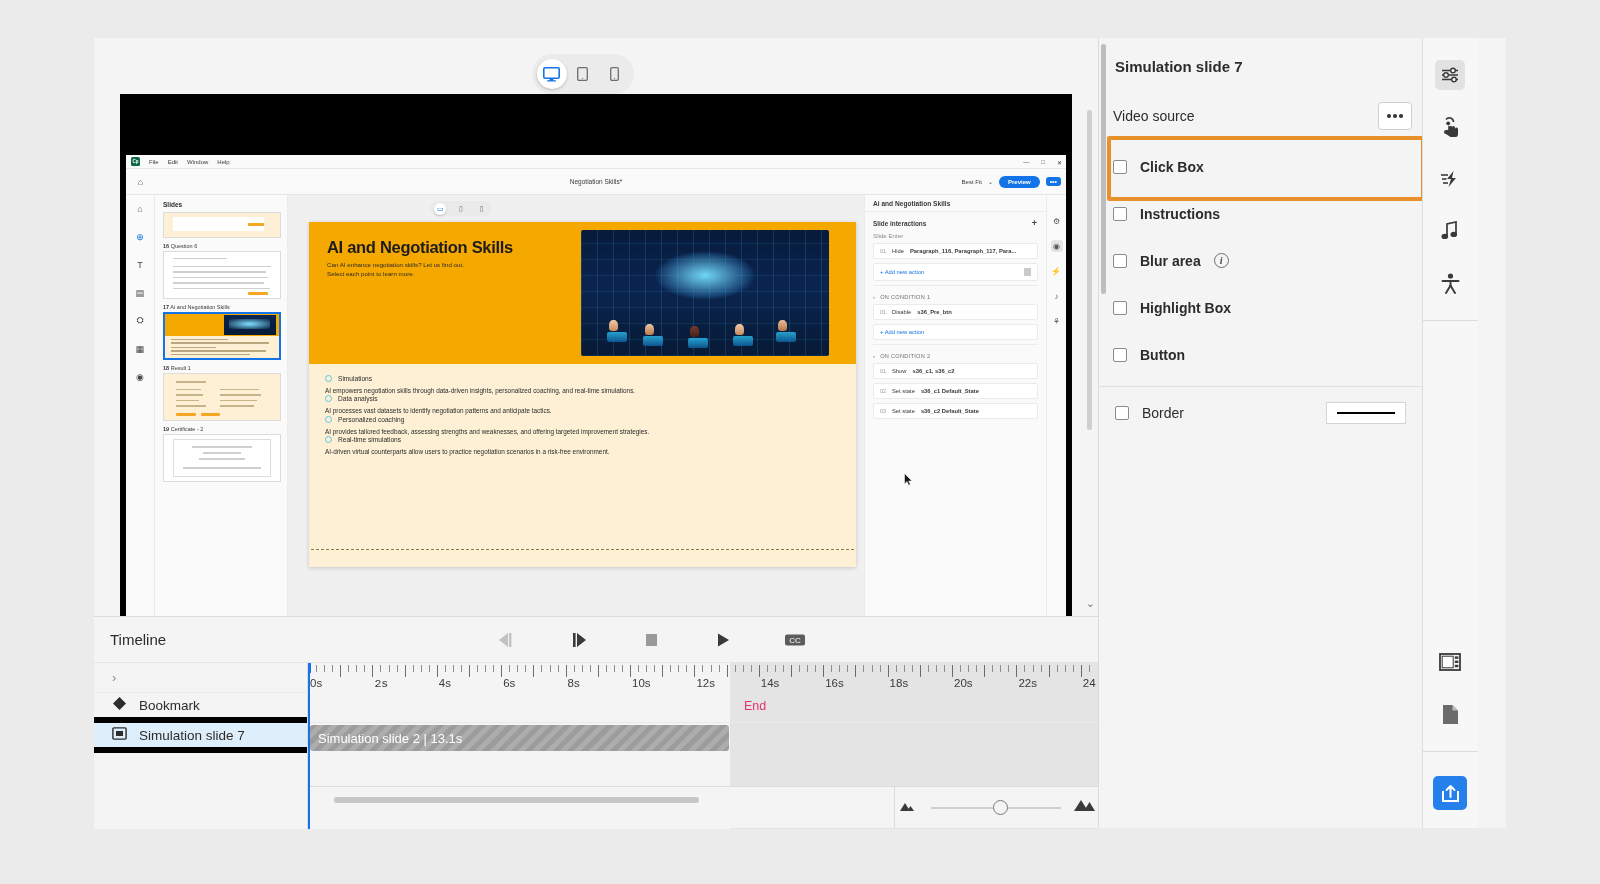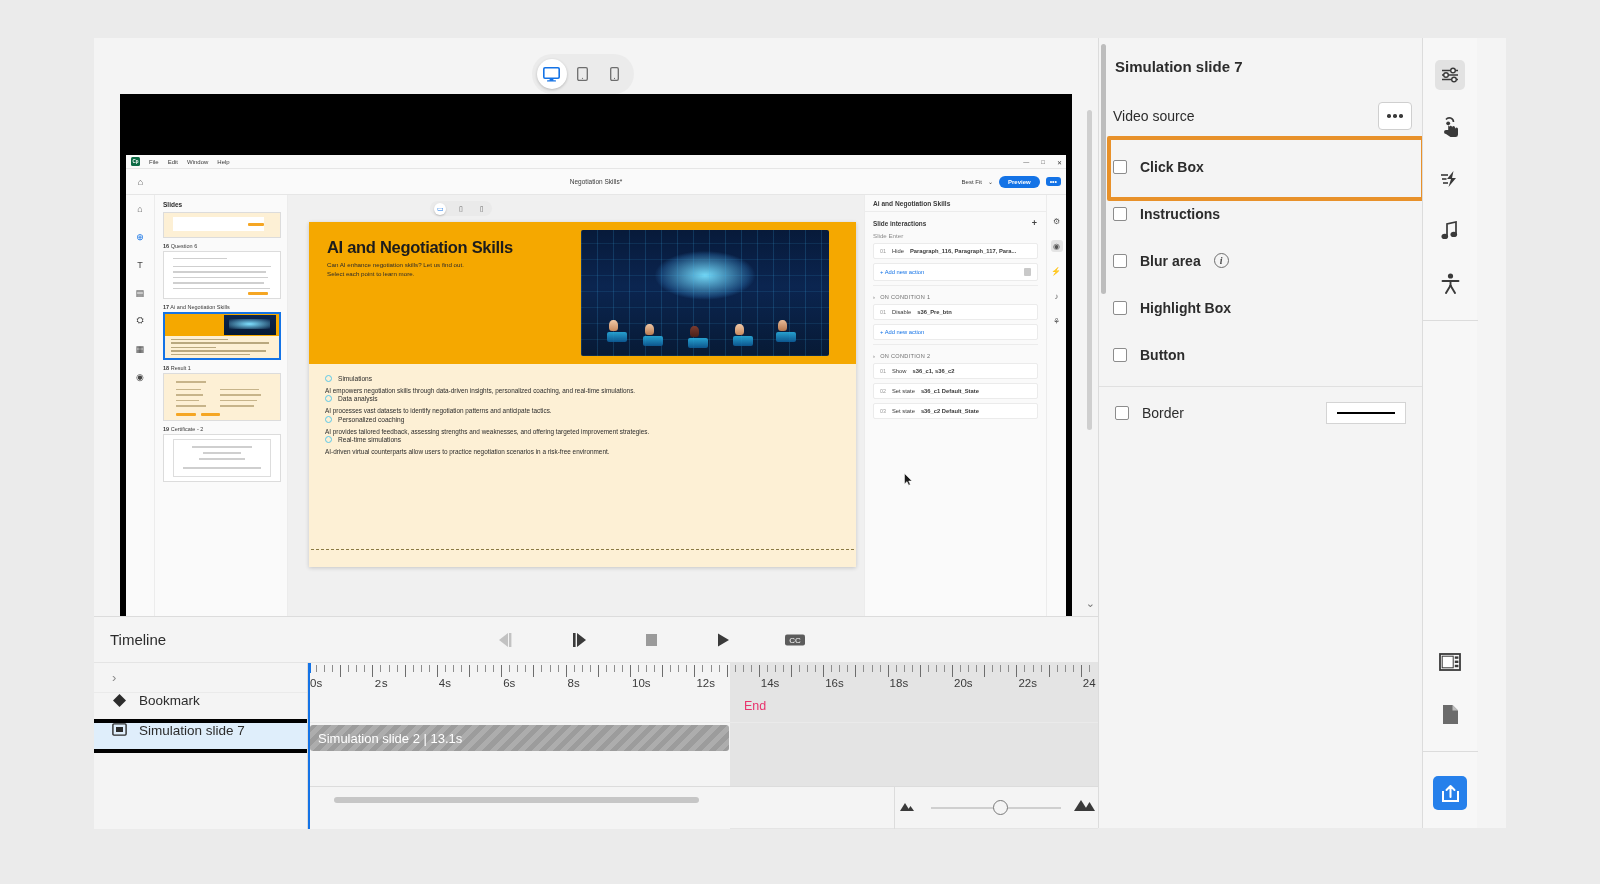--- a/index.html
+++ b/index.html
@@ -127,21 +127,21 @@
 
   
   #timeline { height:212px; border-top:1px solid #dcdcdc; background:#f4f4f4; position:relative; }
   #tl-header { height:46px; display:flex; align-items:center; position:relative; border-bottom:1px solid #e4e4e4; }
   #tl-title { font-size:15px; margin-left:16px; color:#2c2c2c; }
   #tl-controls { position:absolute; left:400px; display:flex; align-items:center; gap:46px; }
   .tl-btn { width:26px; height:22px; display:flex; align-items:center; justify-content:center; }
 
   #tl-grid { position:relative; height:166px; }
   #tl-names { position:absolute; left:0; top:0; width:214px; height:166px; background:#f4f4f4; border-right:1px solid #dcdcdc; z-index:3; }
-  .tlrow { height:30px; display:flex; padding-left:18px; gap:12px; font-size:13.5px; border-bottom:4px solid #000000; }
+  .tlrow { height:30px; display:flex; align-items:center; padding-left:18px; gap:12px; font-size:13.5px; border-bottom:6px solid #000000; }
   #row-head { height:30px; display:flex; align-items:center; padding-left:18px; color:#8a8a8a; font-size:13px; border-bottom:1px solid #eaeaea; }
   .tlrow.sel { background:#dfeefb; }
   #tl-track { position:absolute; left:214px; top:0; right:0; height:166px; overflow:hidden; background:#f4f4f4; }
   #ruler { height:30px; position:relative; border-bottom:1px solid #dcdcdc; }
   #ruler-past { position:absolute; left:0; top:0; width:422px; height:30px; background:#f4f4f4;}
   #ruler-future { position:absolute; left:422px; top:0; right:0; height:30px; background:#e4e4e4;}
   .tick { position:absolute; top:2px; width:1px; background:#6d6d6d; }
   .tick.maj { height:12px; }
   .tick.min { height:7px; top:2px; background:#8d8d8d; }
   .ticklbl { position:absolute; top:14px; font-size:11.5px; color:#3a3a3a; }

